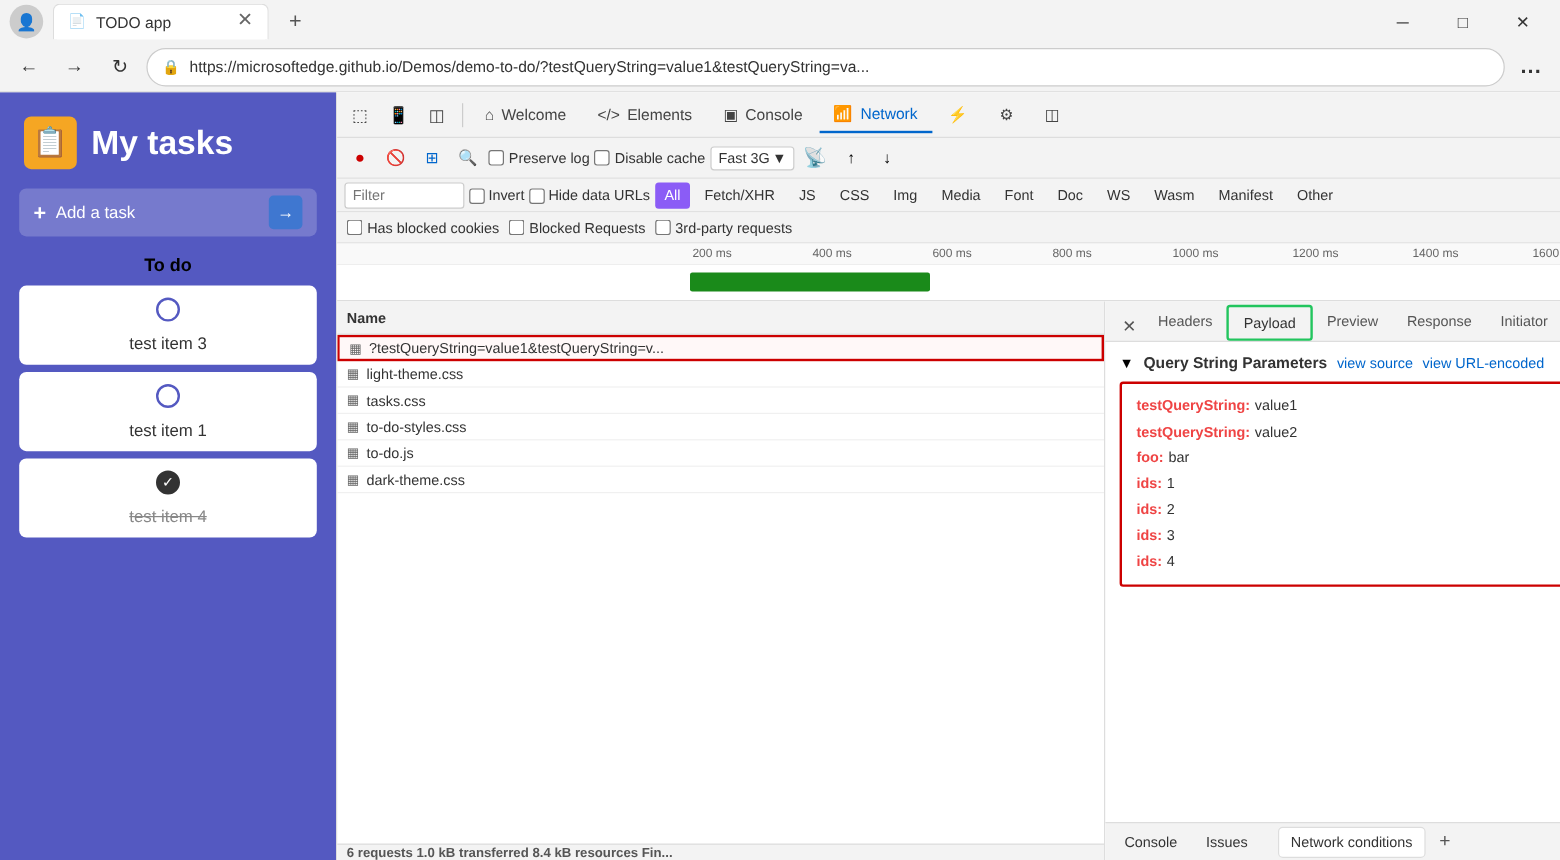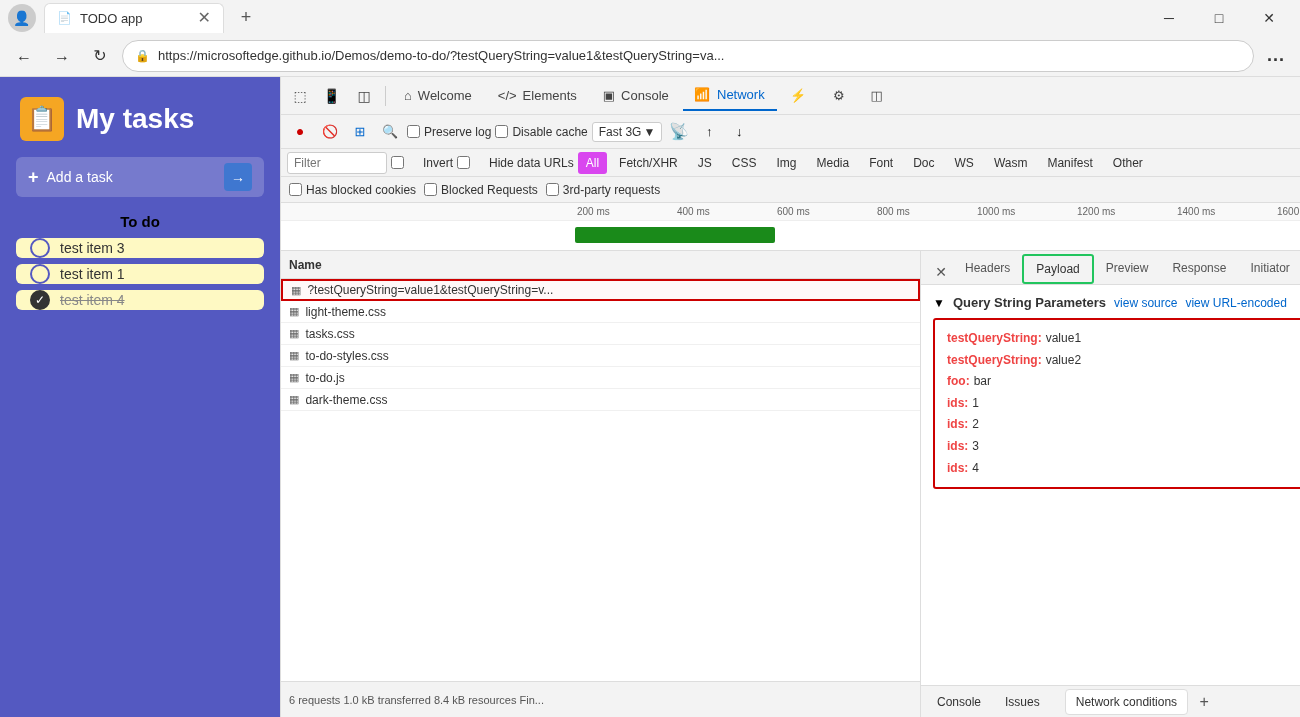--- a/index.html
+++ b/index.html
@@ -88,27 +88,28 @@
     .add-task-label { flex: 1; font-size: 14px; }
     .add-task-arrow {
       width: 28px; height: 28px; background: #3f77d0; border-radius: 4px;
       display: flex; align-items: center; justify-content: center; font-size: 14px;
     }
     .todo-section-label {
       text-align: center; font-size: 15px; font-weight: 700; margin: 8px 0 8px 0; color: #000000;
     }
     .todo-item {
       margin: 6px 16px;
-      background: #fef9c3;
+      background: #ffffff;
       border-radius: 6px;
-      padding: 0 14px;
+      padding: 10px 14px;
       display: flex;
       align-items: center;
       gap: 10px;
       color: #333;
+      flex-direction: column;
     }
     .todo-checkbox {
       width: 20px; height: 20px; border: 2px solid #5459c1; border-radius: 50%;
       display: flex; align-items: center; justify-content: center; flex-shrink: 0;
     }
     .todo-checkbox.checked { background: #333; border-color: #333; color: white; font-size: 12px; }
     .todo-item-text { font-size: 14px; }
     .todo-item-text.strikethrough { text-decoration: line-through; color: #888; }
 
     
@@ -175,22 +176,22 @@
       font-size: 12px;
     }
     .filter-input {
       height: 22px; border: 1px solid #ccc; border-radius: 3px; padding: 0 6px;
       font-size: 12px; width: 100px;
     }
     .filter-chip {
       height: 22px; padding: 0 8px; border-radius: 3px; display: flex; align-items: center;
       cursor: pointer; font-size: 12px; color: #333;
     }
-    .filter-chip.active { background: #d946ef; color: white; }
-    .filter-checkbox { display: flex; align-items: flex-start; gap: 19px; font-size: 12px; color: #333; cursor: pointer; }
+    .filter-chip.active { background: #8b5cf6; color: white; }
+    .filter-checkbox { display: flex; align-items: flex-end; gap: 3px; font-size: 12px; color: #333; cursor: pointer; }
     .filter-checkbox input { margin: 0; }
 
     
     .cookies-bar {
       height: 26px;
       background: #f3f3f3;
       border-bottom: 1px solid #ddd;
       display: flex;
       align-items: center;
       padding: 0 8px;
@@ -319,29 +320,30 @@
       padding: 8px 12px;
       font-size: 12px;
       line-height: 1.8;
     }
     .param-row { display: flex; gap: 4px; }
     .param-key { font-weight: 600; color: #ef4444; }
     .param-value { color: #333; }
 
     
     .devtools-statusbar {
-      height: 36px;
+      height: 14px;
       background: #f3f3f3;
       border-top: 1px solid #ddd;
       display: flex;
       align-items: center;
       padding: 0 8px;
       font-size: 11px;
       color: #555;
       gap: 16px;
+      font-weight: bold;
     }
 
     
     .bottom-tabs {
       height: 32px;
       background: #f3f3f3;
       border-top: 1px solid #ddd;
       display: flex;
       align-items: center;
       padding: 0 6px;

